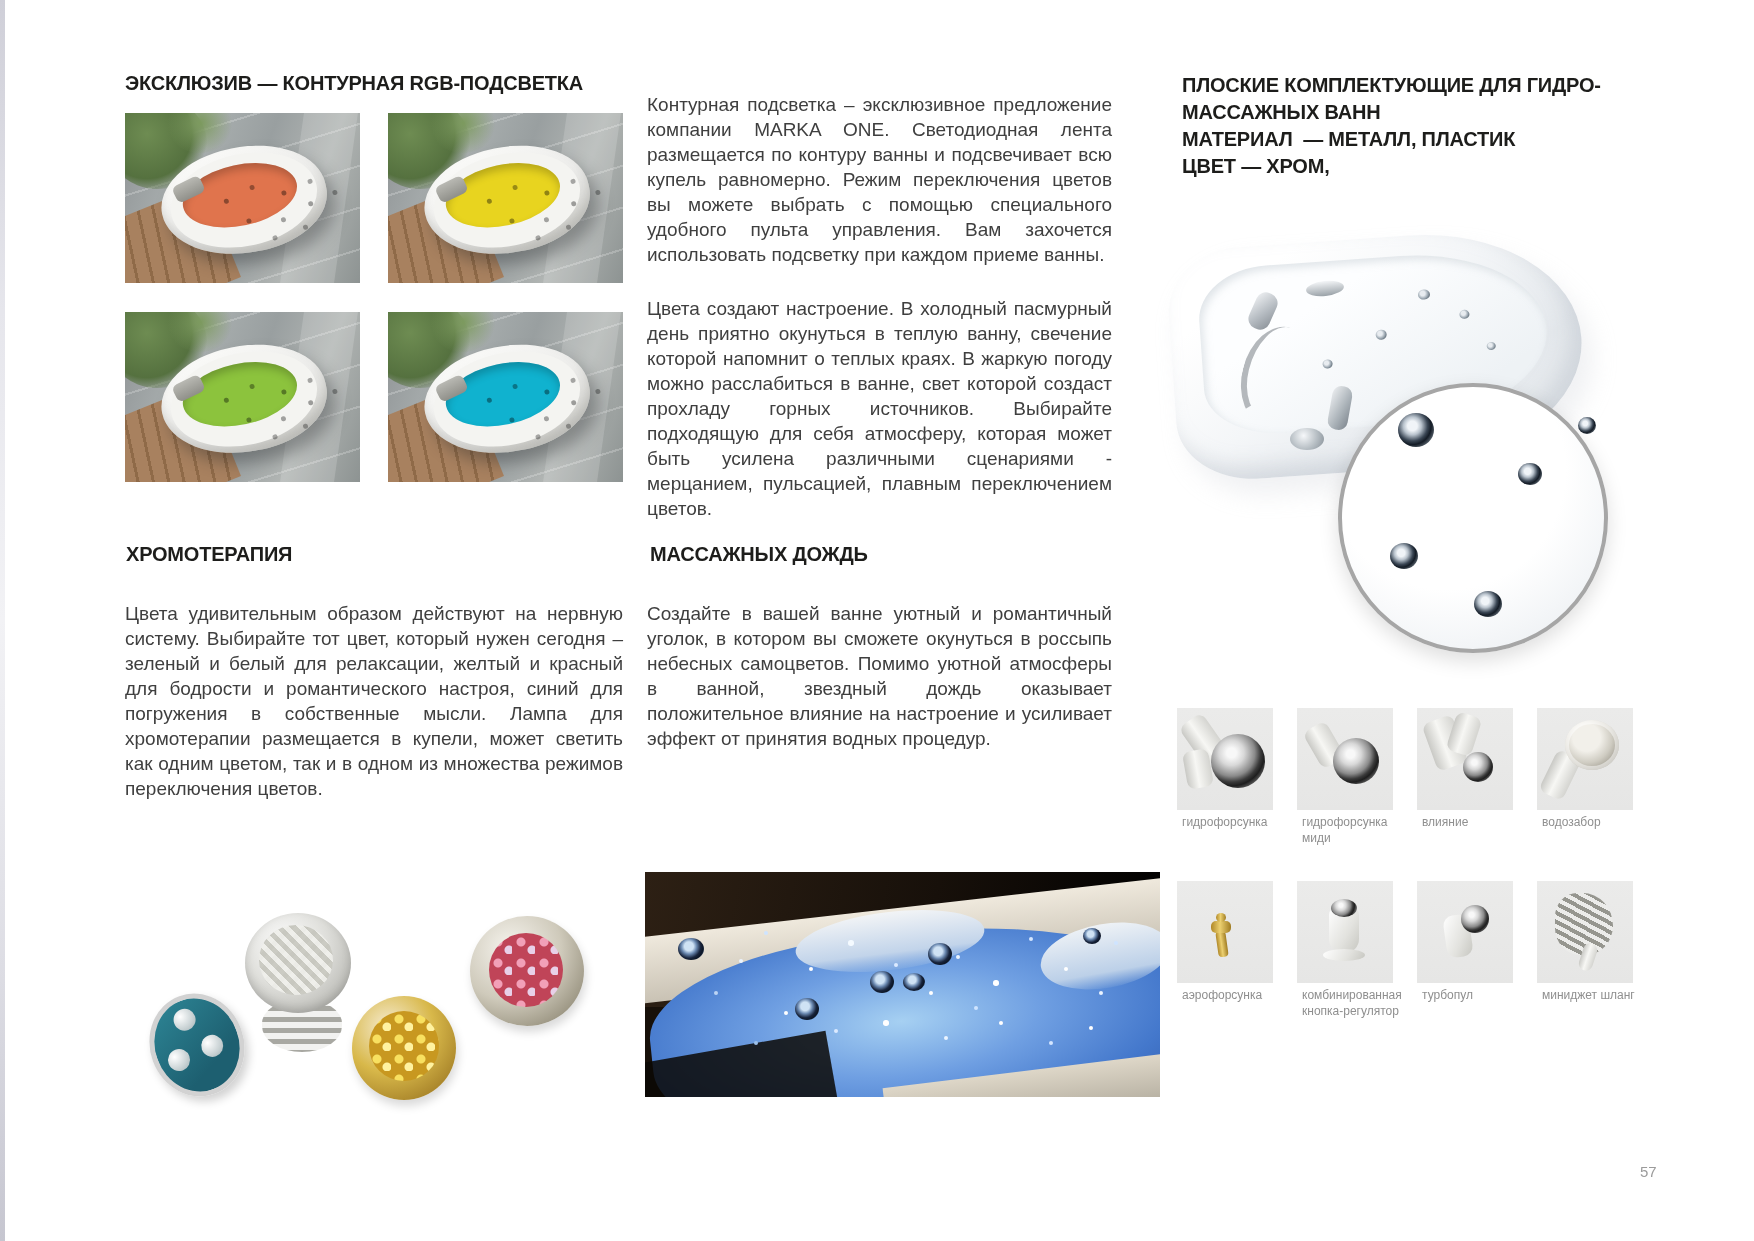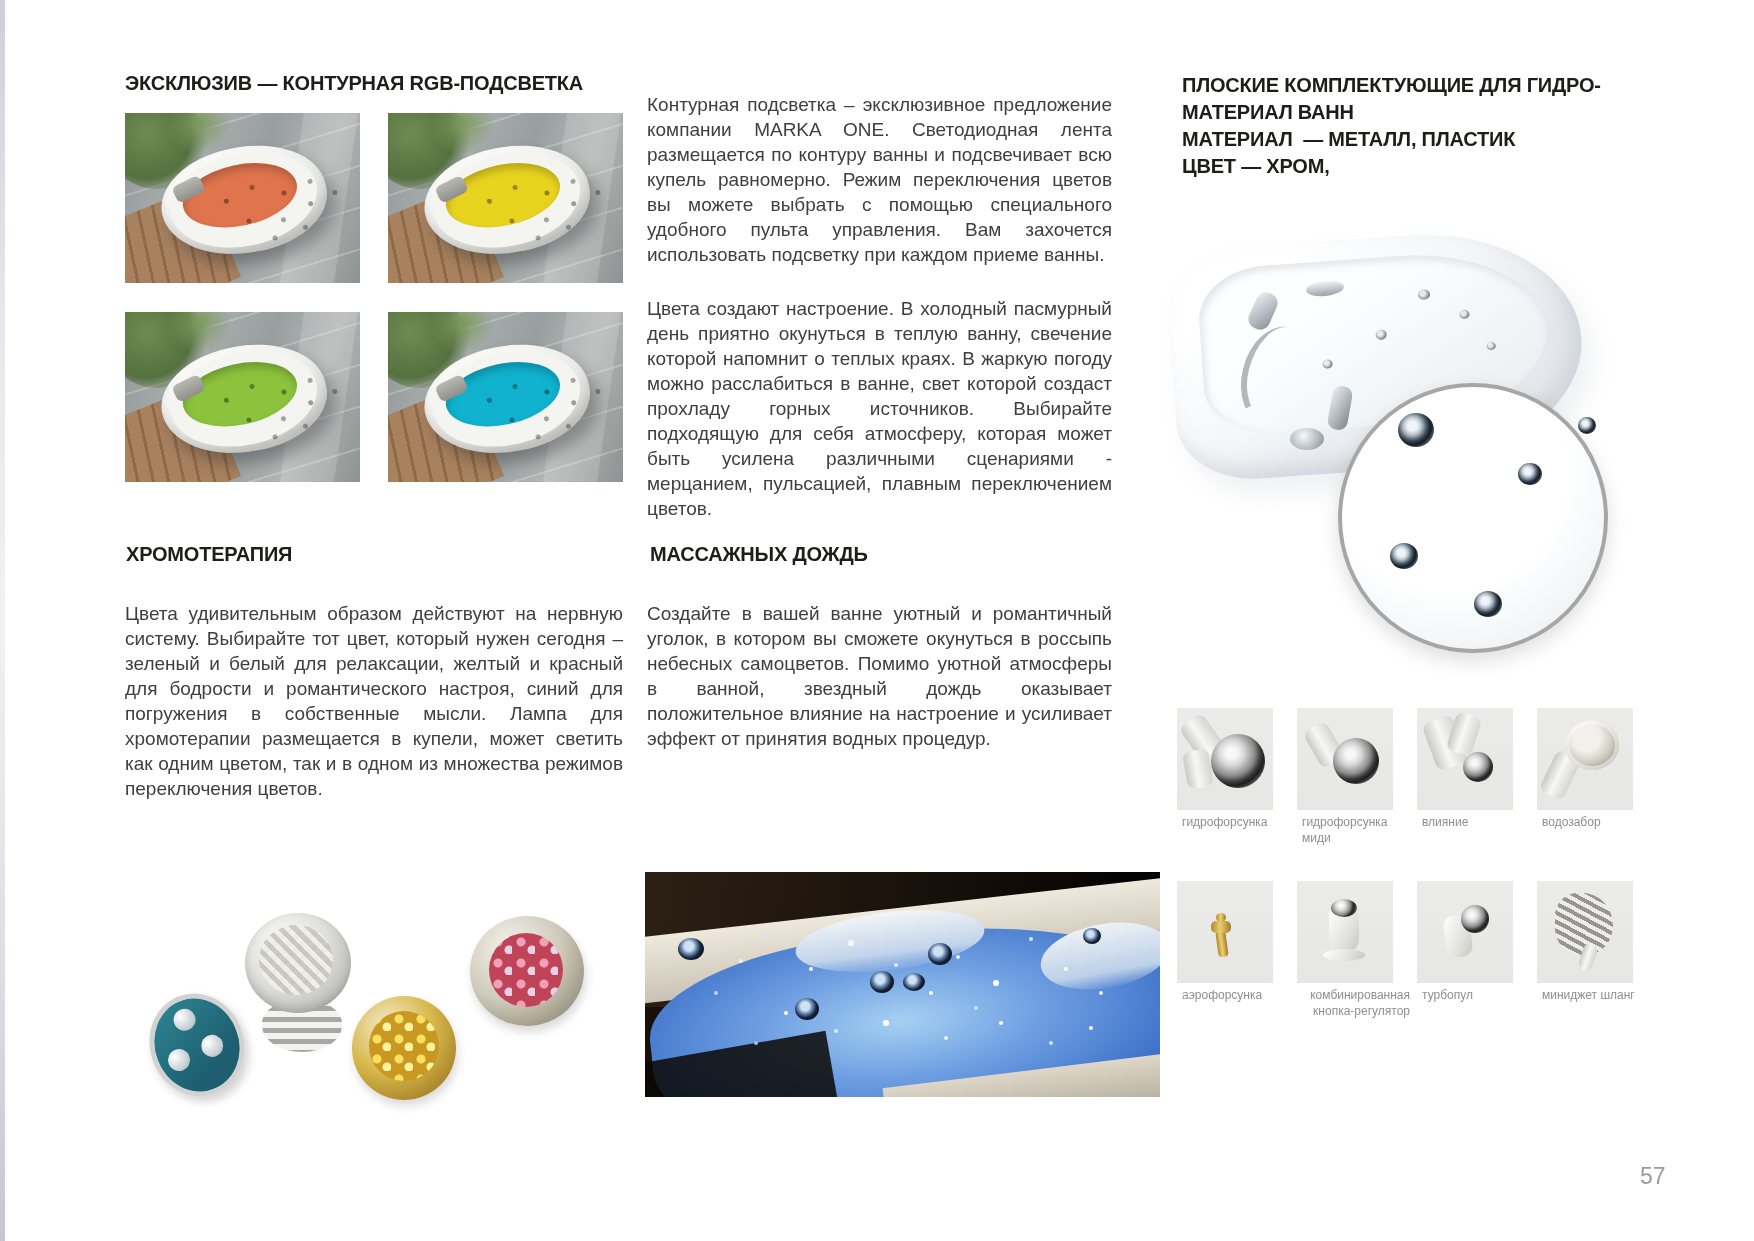--- a/index.html
+++ b/index.html
@@ -6,21 +6,21 @@
   .page{
     position:relative;width:1754px;height:1241px;background:#ffffff;overflow:hidden;
     font-family:"Liberation Sans", sans-serif;color:#3f3f3f;
   }
   .abs{position:absolute;}
   
   .h1{font-size:20px;font-weight:bold;color:#1d1d1b;letter-spacing:-0.2px;white-space:pre-wrap;}
   .body-text{font-size:19px;line-height:25px;text-align:justify;color:#3f3f3f;}
   .comp-title-line{display:block;font-size:20px;font-weight:bold;color:#1d1d1b;line-height:27px;letter-spacing:-0.2px;white-space:pre-wrap;}
   .cell-label{font-size:12px;line-height:16px;color:#8f8f8f;}
-  .page-num{font-size:23px;color:#9b9b9b;}
+  .page-num{font-size:15px;color:#9b9b9b;}
   
   .spine{left:0;top:0;width:5px;height:1241px;
     background:linear-gradient(180deg,#cfcfd8 0%,#e6e6ec 25%,#f2f2f5 50%,#dddde4 78%,#c6c6d0 100%);}
   
   .tub-scene{width:235px;height:170px;overflow:hidden;
     background:linear-gradient(110deg,#8e9294 0%,#aab0b0 28%,#999fa0 52%,#b2b6b4 74%,#8d9392 100%);}
   .ts-lines{position:absolute;inset:0;
     background:repeating-linear-gradient(163deg,transparent 0 38px,rgba(255,255,255,.22) 38px 40px);}
   .ts-band{position:absolute;right:14px;top:0;width:54px;height:100%;background:rgba(255,255,255,.16);transform:skewX(-8deg);}
   .ts-plant{position:absolute;left:-18px;top:-16px;width:100px;height:92px;border-radius:50%;
@@ -243,21 +243,21 @@
     <div class="sp-jet" style="left:225px;top:99px;width:24px;height:22px;"></div>
     <div class="sp-jet" style="left:150px;top:126px;width:24px;height:22px;"></div>
     <div class="sp-jet" style="left:283px;top:71px;width:24px;height:22px;"></div>
     <div class="sp-jet" style="left:258px;top:101px;width:22px;height:18px;"></div>
     <div class="sp-jet" style="left:438px;top:56px;width:18px;height:16px;"></div>
     <span class="sp-stars"></span>
   </div>
 
   <div class="abs" style="left:1182px;top:72px;width:520px;">
     <span class="comp-title-line">ПЛОСКИЕ КОМПЛЕКТУЮЩИЕ ДЛЯ ГИДРО-</span>
-    <span class="comp-title-line">МАТЕРИАЛ ВАНН</span>
+    <span class="comp-title-line">МАССАЖНЫХ ВАНН</span>
     <span class="comp-title-line">МАТЕРИАЛ  — МЕТАЛЛ, ПЛАСТИК</span>
     <span class="comp-title-line">ЦВЕТ — ХРОМ,</span>
   </div>
 
   <div class="abs bt-body">
     <div class="bt-inner"></div>
     <div class="bt-jet" style="left:250px;top:55px;width:12px;height:10px;"></div>
     <div class="bt-jet" style="left:290px;top:78px;width:10px;height:9px;"></div>
     <div class="bt-jet" style="left:205px;top:92px;width:11px;height:10px;"></div>
     <div class="bt-jet" style="left:315px;top:112px;width:9px;height:8px;"></div>
@@ -311,18 +311,18 @@
   </div>
   <div class="abs cell" style="left:1417px;top:881px;">
     <div class="fx-white" style="left:28px;top:34px;width:26px;height:42px;transform:rotate(-8deg);"></div>
     <div class="fx-ring" style="left:44px;top:24px;width:28px;height:28px;"></div>
   </div>
   <div class="abs cell" style="left:1537px;top:881px;">
     <div class="fx-hose" style="left:18px;top:12px;width:58px;height:62px;"></div>
     <div class="fx-pipe" style="left:44px;top:62px;width:14px;height:28px;transform:rotate(18deg);"></div>
   </div>
   <div class="abs cell-label" style="left:1182px;top:987px;width:104px;">аэрофорсунка</div>
-  <div class="abs cell-label" style="left:1302px;top:987px;width:108px;text-align:right;">комбинированная кнопка-регулятор</div>
+  <div class="abs cell-label" style="left:1302px;top:987px;width:108px;">комбинированная кнопка-регулятор</div>
   <div class="abs cell-label" style="left:1422px;top:987px;width:104px;">турбопул</div>
   <div class="abs cell-label" style="left:1542px;top:987px;width:110px;">миниджет шланг</div>
 
   <div class="abs page-num" style="left:1640px;top:1163px;">57</div>
 </div>
 
 </body></html>

